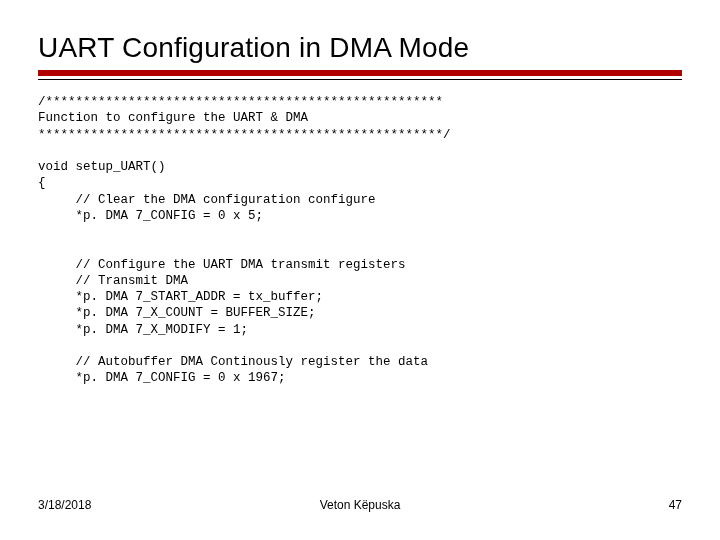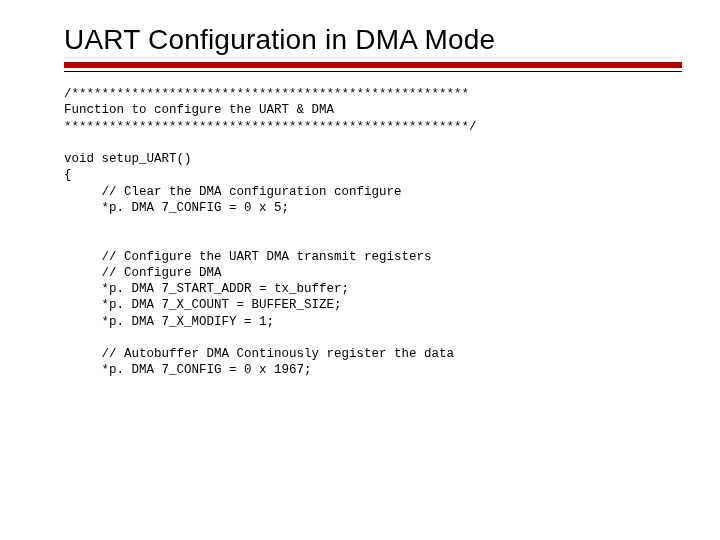--- a/index.html
+++ b/index.html
@@ -6,25 +6,24 @@
       margin: 0;
       padding: 0;
       width: 720px;
       height: 540px;
       font-family: Verdana, Geneva, sans-serif;
       background: #fff;
       position: relative;
       box-sizing: border-box;
     }
     .slide {
-      padding: 24px 38px 0 38px;
+      padding: 32px 38px 0 38px;
       height: 100%;
       box-sizing: border-box;
       position: relative;
-      margin-left: 26px;
     }
     .title {
       font-size: 28px;
       color: #000;
       margin: 0 0 6px 0;
       font-weight: normal;
       letter-spacing: 0.2px;
     }
     .title-rule {
       height: 6px;
@@ -71,21 +70,26 @@
 <span>Function to configure the UART &amp; DMA</span>
 <span>******************************************************/</span>
 
 <span>void setup_UART()</span>
 <span>{</span>
 <span>     // Clear the DMA configuration configure</span>
 <span>     *p. DMA 7_CONFIG = 0 x 5;</span>
 
 
 <span>     // Configure the UART DMA transmit registers</span>
-<span>     // Configure DMA</span>
+<span>     // Transmit DMA</span>
 <span>     *p. DMA 7_START_ADDR = tx_buffer;</span>
 <span>     *p. DMA 7_X_COUNT = BUFFER_SIZE;</span>
 <span>     *p. DMA 7_X_MODIFY = 1;</span>
 
 <span>     // Autobuffer DMA Continously register the data</span>
 <span>     *p. DMA 7_CONFIG = 0 x 1967;</span></div>
 
+  <div class="footer">
+    <span>3/18/2018</span>
+    <span class="footer-center">Veton Këpuska</span>
+    <span>47</span>
+  </div>
 </div>
 
 </body></html>

